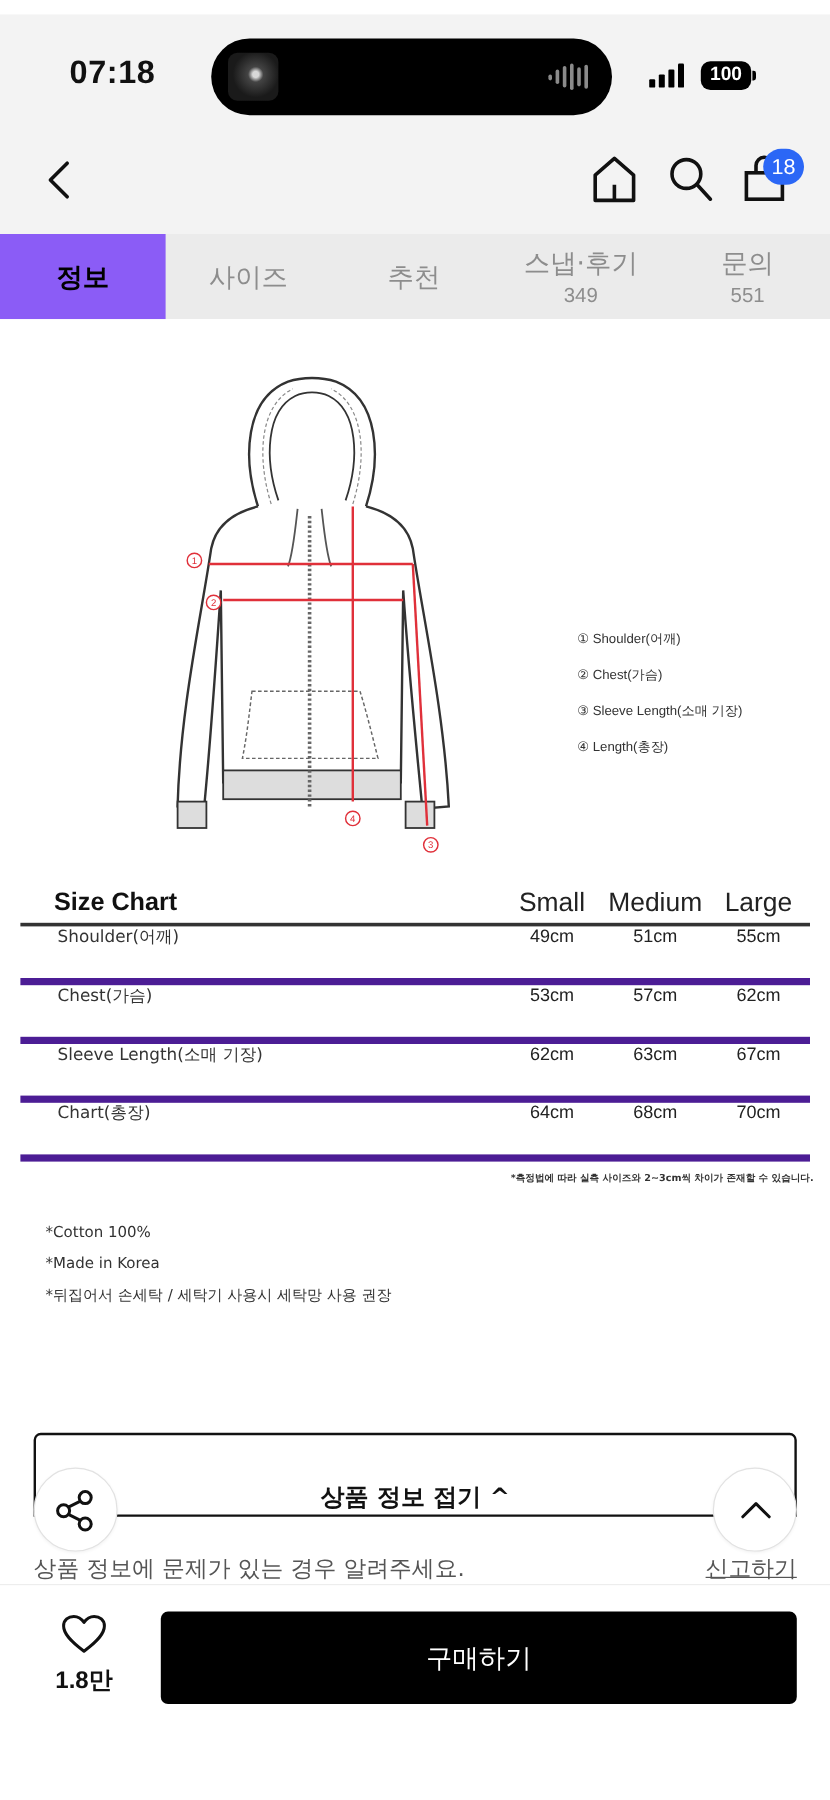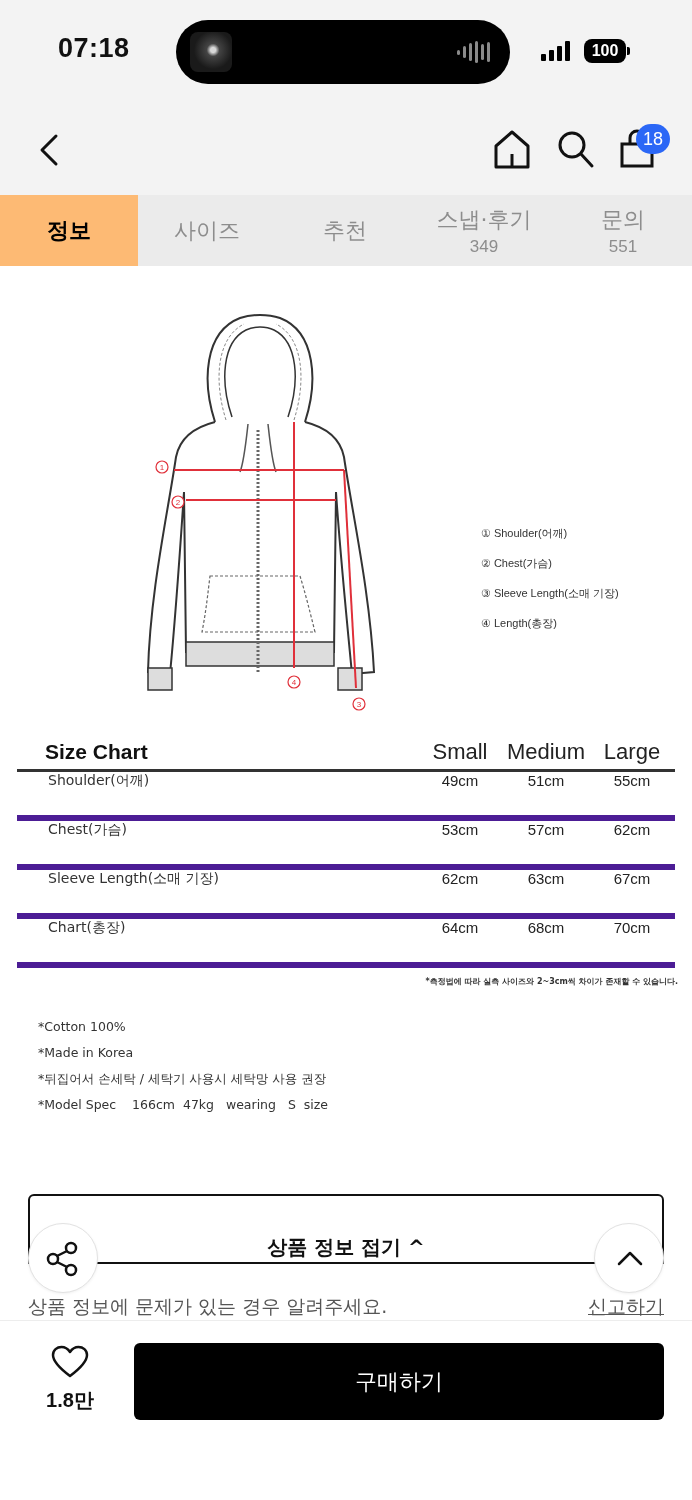--- a/index.html
+++ b/index.html
@@ -1,20 +1,20 @@
 <!DOCTYPE html>
 <html><head>
 <meta charset="utf-8">
 <style>
   * { box-sizing: border-box; margin: 0; padding: 0; }
   html, body { width: 692px; height: 1500px; background: #ffffff; overflow: hidden; }
   body { font-family: "DejaVu Sans", "Liberation Sans", sans-serif; color: #111; position: relative; }
 
   
-  .status-bar { position: absolute; top: 0; left: 0; width: 692px; height: 100px; background: #f3f3f3; }
+  .status-bar { position: absolute; top: 12px; left: 0; width: 692px; height: 100px; background: #f3f3f3; }
   .status-time { position: absolute; left: 58px; top: 33px; font-size: 27px; font-weight: bold; font-family: "Liberation Sans", sans-serif; letter-spacing: 0.5px; }
   .dynamic-island { position: absolute; left: 176px; top: 20px; width: 334px; height: 64px; background: #000; border-radius: 32px; }
   .di-art { position: absolute; left: 14px; top: 12px; width: 42px; height: 40px; border-radius: 8px; background: radial-gradient(circle at 55% 45%, #d8d8d8 0 8%, #444 20%, #1a1a1a 60%); }
   .di-wave { position: absolute; right: 20px; top: 21px; display: flex; gap: 3px; align-items: center; height: 22px; }
   .di-wave span { display: block; width: 3px; background: #8a8a8a; border-radius: 2px; }
   .signal { position: absolute; left: 541px; top: 41px; display: flex; align-items: flex-end; gap: 3px; height: 20px; }
   .signal span { display: block; width: 5px; background: #000; border-radius: 1px; }
   .battery { position: absolute; left: 584px; top: 39px; width: 42px; height: 24px; background: #000; border-radius: 8px; color: #fff; font-size: 16px; font-weight: bold; text-align: center; line-height: 24px; font-family: "Liberation Sans", sans-serif; }
   .battery::after { content: ""; position: absolute; right: -4px; top: 8px; width: 3px; height: 8px; background: #000; border-radius: 0 2px 2px 0; }
 
@@ -22,21 +22,21 @@
   .header { position: absolute; top: 100px; left: 0; width: 692px; height: 95px; background: #f3f3f3; }
   .back-btn { position: absolute; left: 36px; top: 30px; width: 30px; height: 40px; }
   .home-btn { position: absolute; left: 492px; top: 28px; width: 40px; height: 42px; }
   .search-btn { position: absolute; left: 555px; top: 28px; width: 40px; height: 42px; }
   .cart-btn { position: absolute; left: 618px; top: 26px; width: 50px; height: 46px; }
   .cart-badge { position: absolute; left: 636px; top: 124px; width: 34px; height: 30px; background: #2b67f6; color: #fff; border-radius: 15px; font-size: 18px; line-height: 30px; text-align: center; font-family: "Liberation Sans", sans-serif; }
 
   
   .tabs { position: absolute; top: 195px; left: 0; width: 692px; height: 71px; background: #ebebeb; display: flex; }
   .tab { height: 71px; display: flex; flex-direction: column; align-items: center; justify-content: center; color: #8d8d8d; font-size: 22px; }
-  .tab.active { background: #fdba74; color: #000; font-weight: bold; }
+  .tab.active { background: #8b5cf6; color: #000; font-weight: bold; }
   .tab .count { font-size: 17px; margin-top: 2px; font-family: "Liberation Sans", sans-serif; }
 
   
   .content { position: absolute; top: 266px; left: 0; width: 692px; height: 1054px; background: #fff; }
   .hoodie { position: absolute; left: 140px; top: 46px; width: 240px; height: 400px; }
   .legend { position: absolute; left: 481px; top: 252px; font-size: 11px; color: #333; line-height: 30px; font-family: "Liberation Sans", sans-serif; }
 
   .size-chart { position: absolute; left: 17px; top: 468px; width: 658px; }
   .sc-head { height: 38px; display: flex; align-items: center; border-bottom: 3px solid #333; }
   .sc-title { font-size: 21px; font-weight: bold; padding-left: 28px; flex: 1; font-family: "Liberation Sans", sans-serif; }
@@ -209,21 +209,20 @@
       <div class="sc-val">68cm</div>
       <div class="sc-val">70cm</div>
     </div>
   </div>
   <div class="sc-note">*측정법에 따라 실측 사이즈와 2~3cm씩 차이가 존재할 수 있습니다.</div>
 
   <div class="notes">
     <div>*Cotton 100%</div>
     <div>*Made in Korea</div>
     <div>*뒤집어서 손세탁 / 세탁기 사용시 세탁망 사용 권장</div>
-    <div style="white-space:pre">*Model Spec    166cm  47kg   wearing   S  size</div>
   </div>
 
   <div class="fold-btn">
     <div class="fold-label">상품 정보 접기 ^</div>
   </div>
   <div class="share-btn">
     <svg width="70" height="70" viewBox="0 0 70 70">
         <circle cx="42" cy="24" r="5" fill="none" stroke="#111" stroke-width="2.5"></circle>
         <circle cx="24" cy="35" r="5" fill="none" stroke="#111" stroke-width="2.5"></circle>
         <circle cx="42" cy="46" r="5" fill="none" stroke="#111" stroke-width="2.5"></circle>

